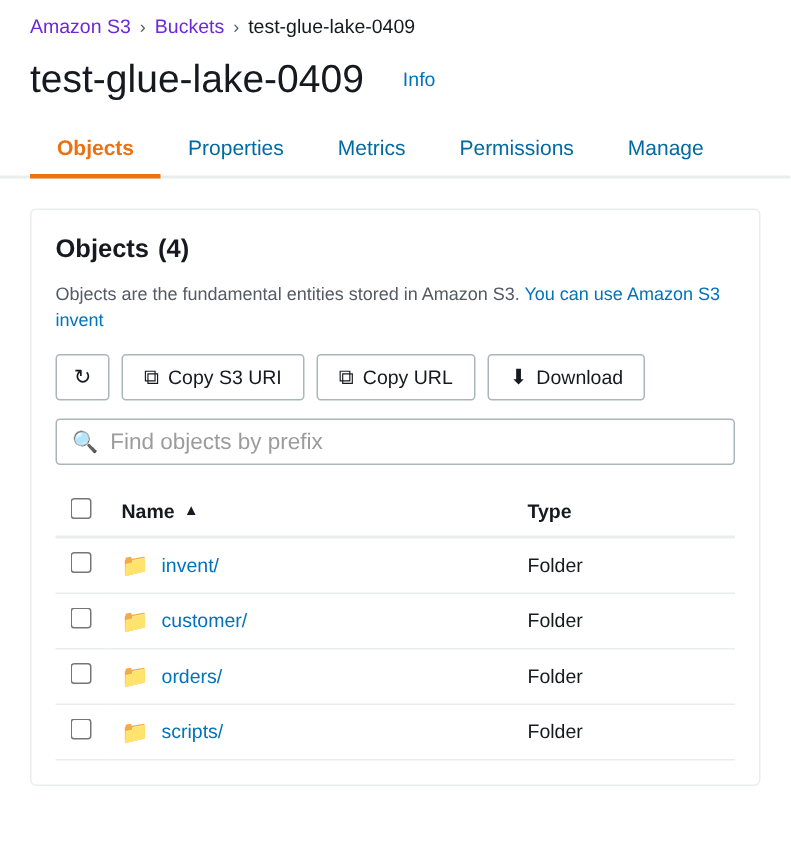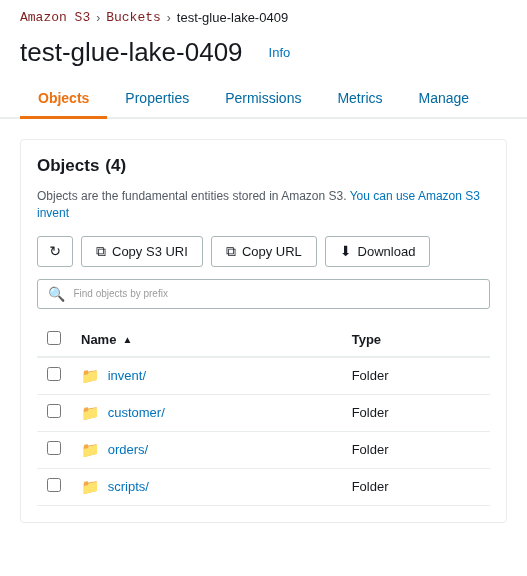--- a/index.html
+++ b/index.html
@@ -24,24 +24,23 @@
     }
     .breadcrumb-sep {
       color: #545b64;
       font-size: 12px;
     }
     .breadcrumb-current {
       color: #16191f;
       font-weight: 500;
     }
     .breadcrumb a {
-      color: #7f1d1d;
+      color: #6d28d9;
       text-decoration: none;
       cursor: pointer;
-      font-family: Liberation Mono, monospace;
     }
 
     
     .page-title-row {
       display: flex;
       align-items: center;
       gap: 10px;
       padding: 4px 20px 12px;
     }
     .page-title {
@@ -146,21 +145,21 @@
       margin-bottom: 14px;
       background: #fff;
     }
     .search-icon-glyph {
       color: #545b64;
       font-size: 14px;
     }
     .search-input {
       border: none;
       outline: none;
-      font-size: 10px;
+      font-size: 15px;
       width: 100%;
       color: #16191f;
       background: transparent;
     }
     .search-input::placeholder {
       color: #9c9c9c;
     }
 
     
     .objects-table {
@@ -228,22 +227,22 @@
 </div>
 
 <div class="page-title-row">
   <h1 class="page-title">test-glue-lake-0409</h1>
   <span class="info-badge">Info</span>
 </div>
 
 <div class="tabs">
   <div class="tab active">Objects</div>
   <div class="tab">Properties</div>
+  <div class="tab">Metrics</div>
   <div class="tab">Permissions</div>
-  <div class="tab">Metrics</div>
   <div class="tab">Manage</div>
 </div>
 
 <div class="content">
   <div class="card">
 
     <div style="display:flex; align-items:baseline; gap:6px; margin-bottom:6px;">
       <span class="card-title">Objects</span>
       <span class="card-title">(4)</span>
     </div>

